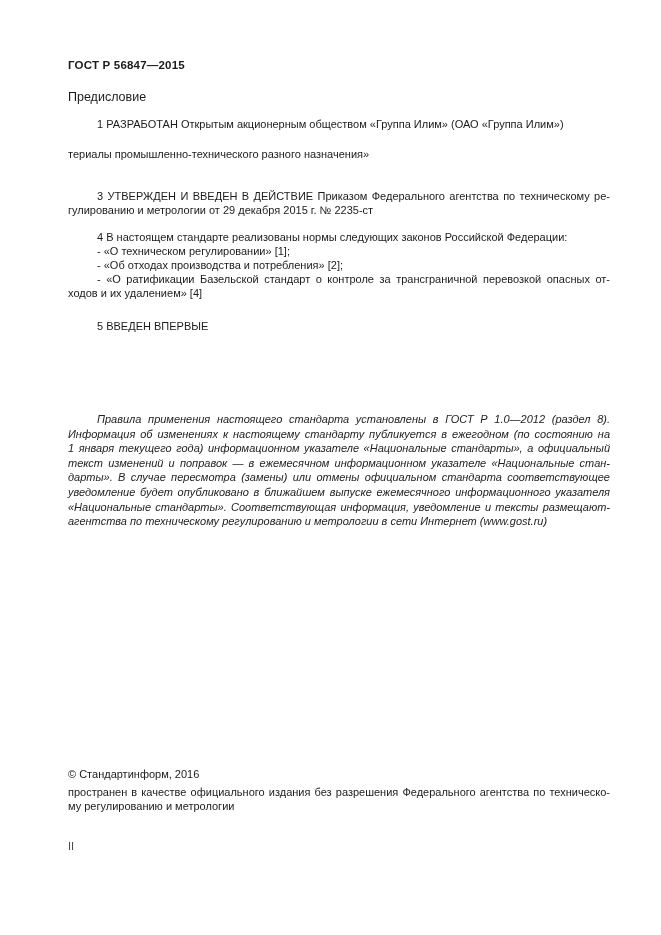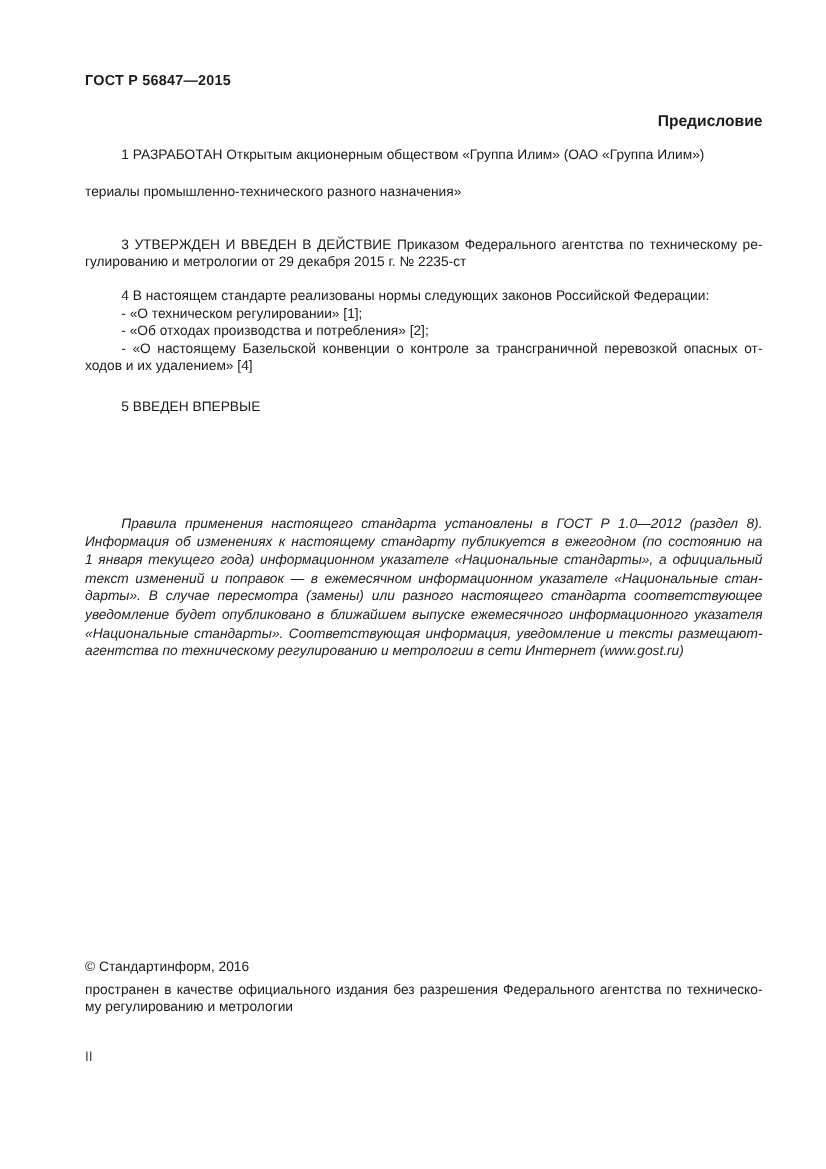--- a/index.html
+++ b/index.html
@@ -4,21 +4,21 @@
 <style>
   html,body{margin:0;padding:0}
   body{
     width:661px;height:935px;background:#ffffff;position:relative;overflow:hidden;
     font-family:"Liberation Sans",sans-serif;color:#1b1b1b;
     -webkit-font-smoothing:antialiased;
   }
   .content{position:absolute;left:68px;top:0;width:542px;font-size:11px;line-height:14px}
   .block{position:absolute;left:0;width:542px}
   .doc-code{top:58px;font-weight:bold;font-size:11.5px;letter-spacing:.2px}
-  .page-title{top:90px;text-align:right;font-weight:bold;font-size:12.5px}
+  .page-title{top:90px;text-align:left;font-weight:normal;font-size:12.5px}
   .p1{top:117px}
   .p2{top:147px}
   .p3{top:189px}
   .p4{top:230px}
   .p5{top:319px}
   .note{top:412px;font-style:italic;line-height:14.6px;color:#222}
   .copyright{top:767px;}
   .restriction{top:785px}
   .page-num{top:839px;color:#4a4a4a}
   .line{min-height:14px}
@@ -44,34 +44,34 @@
 
   <div class="block p3">
     <div class="line ind j">3 УТВЕРЖДЕН И ВВЕДЕН В ДЕЙСТВИЕ Приказом Федерального агентства по техническому ре-</div>
     <div class="line">гулированию и метрологии от 29 декабря 2015 г. № 2235-ст</div>
   </div>
 
   <div class="block p4">
     <div class="line ind">4 В настоящем стандарте реализованы нормы следующих законов Российской Федерации:</div>
     <div class="line ind">- «О техническом регулировании» [1];</div>
     <div class="line ind">- «Об отходах производства и потребления» [2];</div>
-    <div class="line ind j">- «О настоящему Базельской конвенции о контроле за трансграничной перевозкой опасных от-</div>
+    <div class="line ind j">- «О ратификации Базельской стандарт о контроле за трансграничной перевозкой опасных от-</div>
     <div class="line">ходов и их удалением» [4]</div>
   </div>
 
   <div class="block p5">
     <div class="line ind">5 ВВЕДЕН ВПЕРВЫЕ</div>
   </div>
 
   <div class="block note">
     <div class="line ind j">Правила применения настоящего стандарта установлены в ГОСТ Р 1.0—2012 (раздел 8).</div>
     <div class="line j">Информация об изменениях к настоящему стандарту публикуется в ежегодном (по состоянию на</div>
     <div class="line j">1 января текущего года) информационном указателе «Национальные стандарты», а официальный</div>
     <div class="line j">текст изменений и поправок — в ежемесячном информационном указателе «Национальные стан-</div>
-    <div class="line j">дарты». В случае пересмотра (замены) или разного настоящего стандарта соответствующее</div>
+    <div class="line j">дарты». В случае пересмотра (замены) или отмены официальном стандарта соответствующее</div>
     <div class="line j">уведомление будет опубликовано в ближайшем выпуске ежемесячного информационного указателя</div>
     <div class="line j">«Национальные стандарты». Соответствующая информация, уведомление и тексты размещают-</div>
     <div class="line">агентства по техническому регулированию и метрологии в сети Интернет (www.gost.ru)</div>
   </div>
 
   <div class="block copyright">© Стандартинформ, 2016</div>
 
   <div class="block restriction">
     <div class="line j">пространен в качестве официального издания без разрешения Федерального агентства по техническо-</div>
     <div class="line">му регулированию и метрологии</div>

